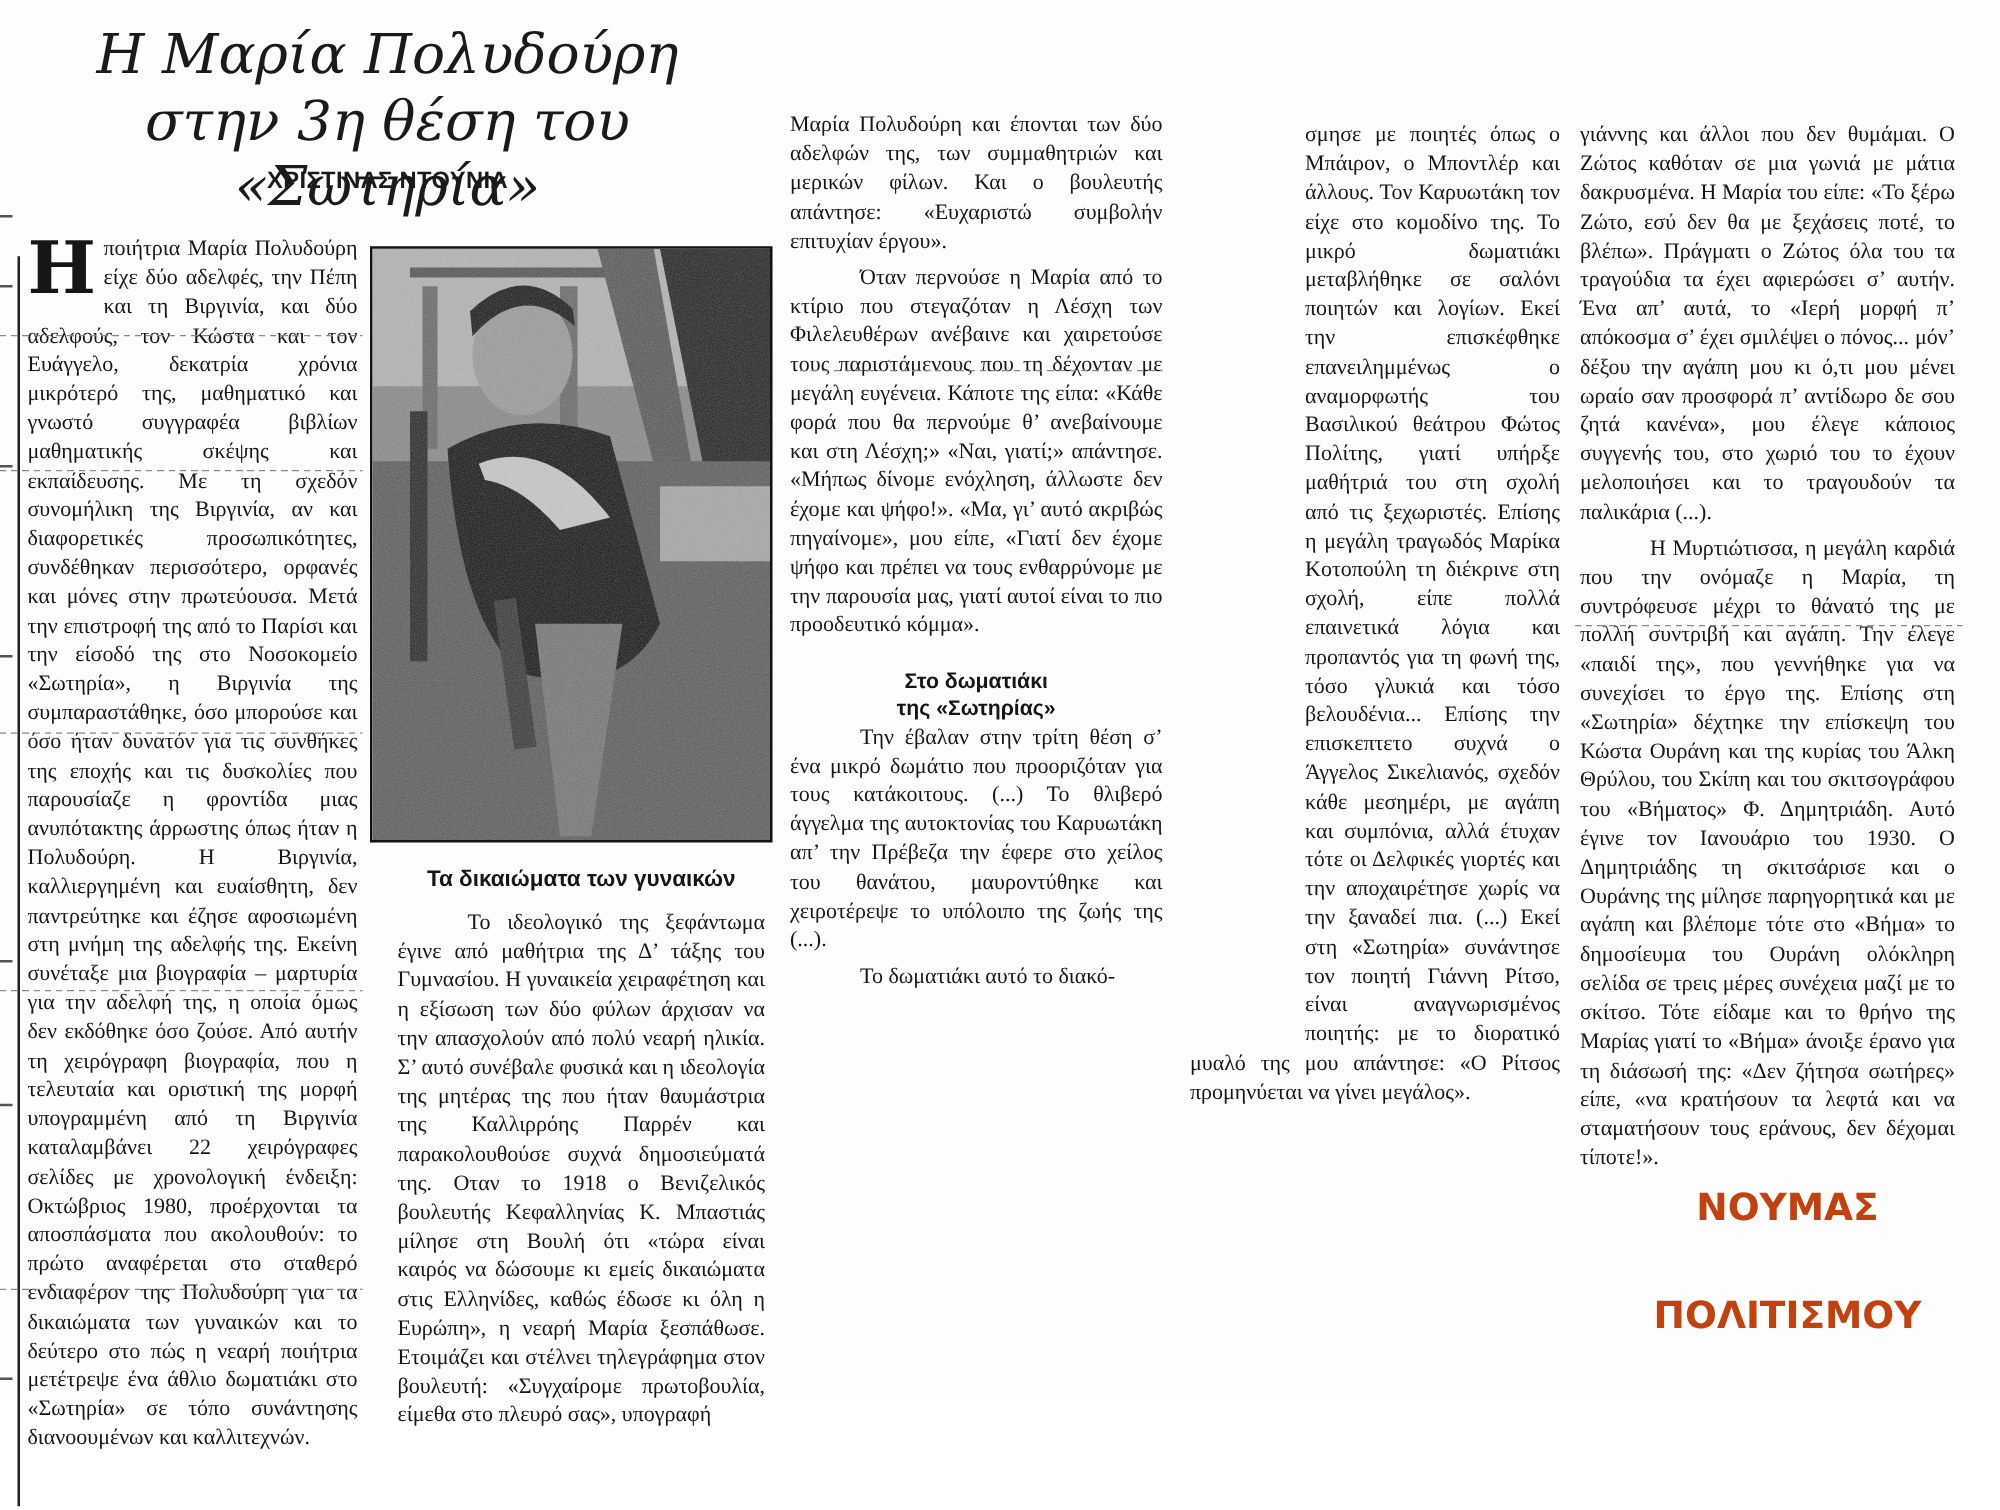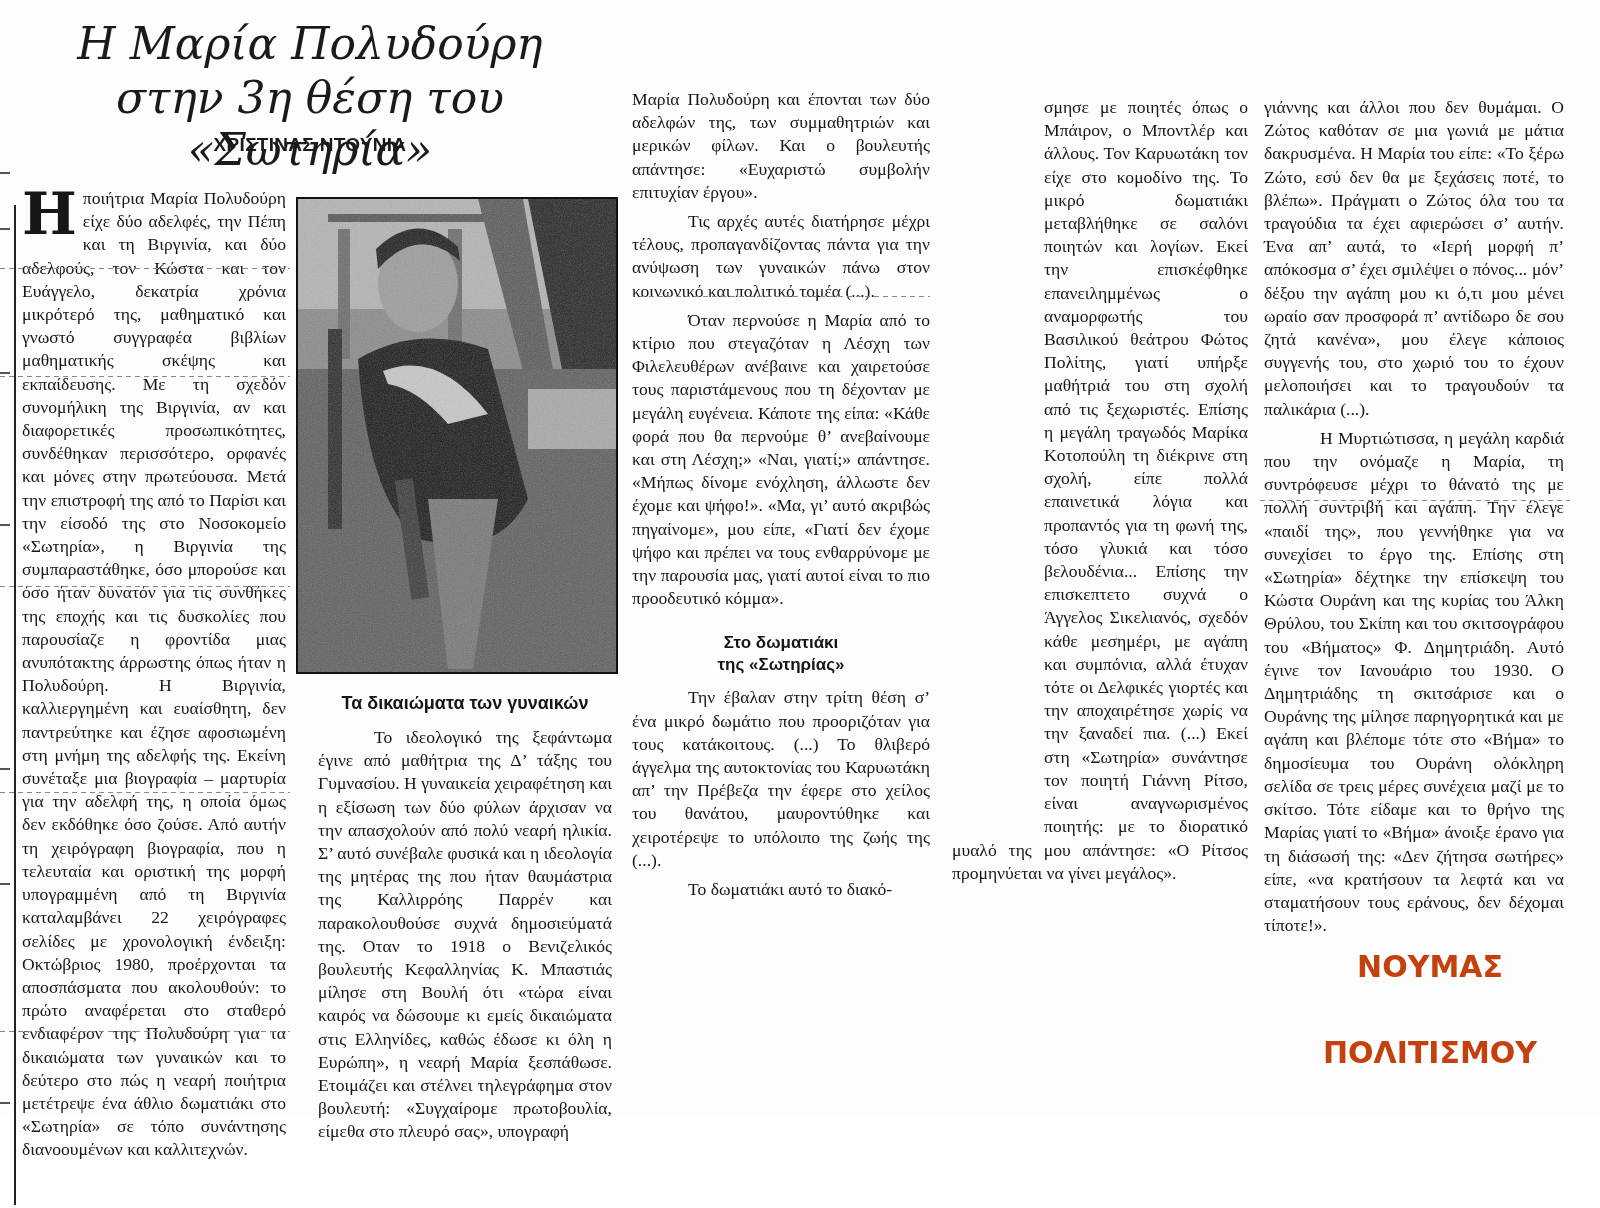--- a/index.html
+++ b/index.html
@@ -75,25 +75,24 @@
     </svg>
   </div>
 
   <div class="col" style="left:318px; top:692px; width:294px;">
     <h3 class="subhead" style="margin-bottom:12px; font-size:18px;">Τα δικαιώματα των γυναικών</h3>
     <p class="indent">Το ιδεολογικό της ξεφάντωμα έγινε από μαθήτρια της Δ’ τάξης του Γυμνασίου. Η γυναικεία χειραφέτηση και η εξίσωση των δύο φύλων άρχισαν να την απασχολούν από πολύ νεαρή ηλικία. Σ’ αυτό συνέβαλε φυσικά και η ιδεολογία της μητέρας της που ήταν θαυμάστρια της Καλλιρρόης Παρρέν και παρακολουθούσε συχνά δημοσιεύματά της. Οταν το 1918 ο Βενιζελικός βουλευτής Κεφαλληνίας Κ. Μπαστιάς μίλησε στη Βουλή ότι «τώρα είναι καιρός να δώσουμε κι εμείς δικαιώματα στις Ελληνίδες, καθώς έδωσε κι όλη η Ευρώπη», η νεαρή Μαρία ξεσπάθωσε. Ετοιμάζει και στέλνει τηλεγράφημα στον βουλευτή: «Συγχαίρομε πρωτοβουλία, είμεθα στο πλευρό σας», υπογραφή</p>
   </div>
 
   <div class="col" style="left:632px; top:88px; width:298px;">
     <p>Μαρία Πολυδούρη και έπονται των δύο αδελφών της, των συμμαθητριών και μερικών φίλων. Και ο βουλευτής απάντησε: «Ευχαριστώ συμβολήν επιτυχίαν έργου».</p>
-    <p class="indent" style="margin-top:6px">Τις αρχές αυτές διατήρησε μέχρι τέλους, προπαγανδίζοντας πάντα για την ανύψωση των γυναικών πάνω στον κοινωνικό και πολιτικό τομέα (...).</p>
     <p class="indent" style="margin-top:6px">Όταν περνούσε η Μαρία από το κτίριο που στεγαζόταν η Λέσχη των Φιλελευθέρων ανέβαινε και χαιρετούσε τους παριστάμενους που τη δέχονταν με μεγάλη ευγένεια. Κάποτε της είπα: «Κάθε φορά που θα περνούμε θ’ ανεβαίνουμε και στη Λέσχη;» «Ναι, γιατί;» απάντησε. «Μήπως δίνομε ενόχληση, άλλωστε δεν έχομε και ψήφο!». «Μα, γι’ αυτό ακριβώς πηγαίνομε», μου είπε, «Γιατί δεν έχομε ψήφο και πρέπει να τους ενθαρρύνομε με την παρουσία μας, γιατί αυτοί είναι το πιο προοδευτικό κόμμα».</p>
     <div style="height:22px"></div>
     <h3 class="subhead">Στο δωματιάκι</h3>
-    <h3 class="subhead" style="margin-bottom:10px">της «Σωτηρίας»</h3>
+    <h3 class="subhead" style="margin-bottom:0">της «Σωτηρίας»</h3>
     <p class="indent">Την έβαλαν στην τρίτη θέση σ’ ένα μικρό δωμάτιο που προοριζόταν για τους κατάκοιτους. (...) Το θλιβερό άγγελμα της αυτοκτονίας του Καρυωτάκη απ’ την Πρέβεζα την έφερε στο χείλος του θανάτου, μαυροντύθηκε και χειροτέρεψε το υπόλοιπο της ζωής της (...).</p>
     <p class="indent" style="margin-top:6px">Το δωματιάκι αυτό το διακό-</p>
   </div>
 
   <div class="col" style="left:952px; top:96px; width:296px;">
     <div style="float:left; width:92px; height:720px;"></div>
     <p>σμησε με ποιητές όπως ο Μπάιρον, ο Μποντλέρ και άλλους. Τον Καρυωτάκη τον είχε στο κομοδίνο της. Το μικρό δωματιάκι μεταβλήθηκε σε σαλόνι ποιητών και λογίων. Εκεί την επισκέφθηκε επανειλημμένως ο αναμορφωτής του Βασιλικού θεάτρου Φώτος Πολίτης, γιατί υπήρξε μαθήτριά του στη σχολή από τις ξεχωριστές. Επίσης η μεγάλη τραγωδός Μαρίκα Κοτοπούλη τη διέκρινε στη σχολή, είπε πολλά επαινετικά λόγια και προπαντός για τη φωνή της, τόσο γλυκιά και τόσο βελουδένια... Επίσης την επισκεπτετο συχνά ο Άγγελος Σικελιανός, σχεδόν κάθε μεσημέρι, με αγάπη και συμπόνια, αλλά έτυχαν τότε οι Δελφικές γιορτές και την αποχαιρέτησε χωρίς να την ξαναδεί πια. (...) Εκεί στη «Σωτηρία» συνάντησε τον ποιητή Γιάννη Ρίτσο, είναι αναγνωρισμένος ποιητής: με το διορατικό μυαλό της μου απάντησε: «Ο Ρίτσος προμηνύεται να γίνει μεγάλος».</p>
   </div>
 
   <div class="col" style="left:1264px; top:96px; width:300px;">

